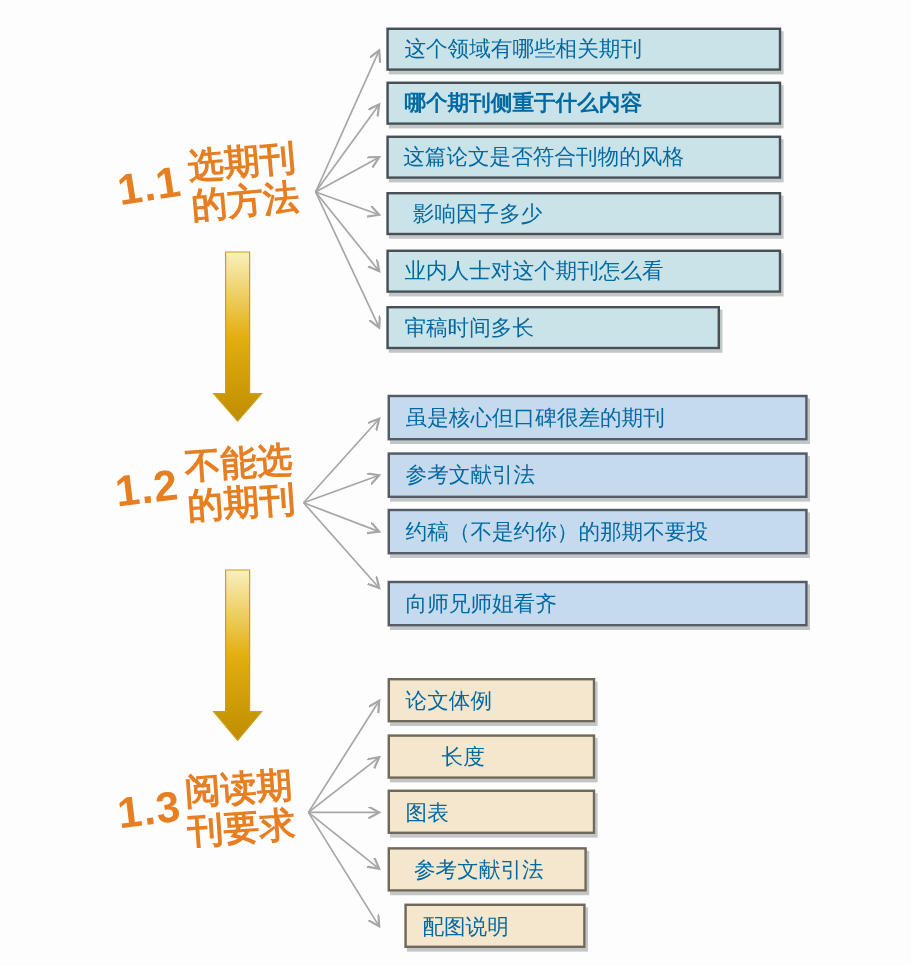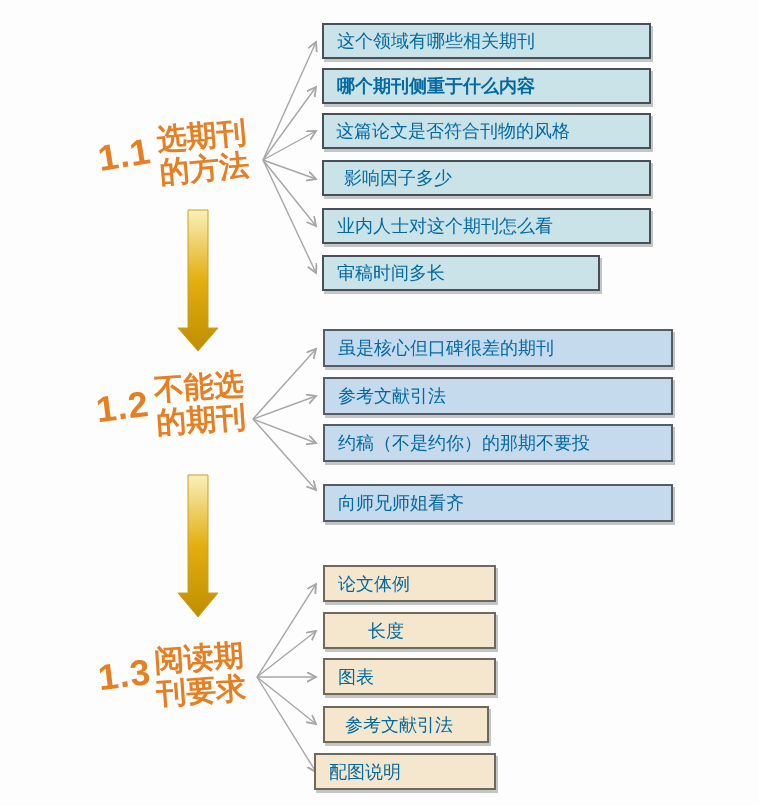--- a/index.html
+++ b/index.html
@@ -123,15 +123,15 @@
   <div class="section-number rot7" style="left:98px;top:654px;">1.3</div>
   <div class="section-title rot4" style="left:155px;top:641px;">
     <div>阅读期</div>
     <div>刊要求</div>
   </div>
 
   <div class="box s3" style="left:323px;top:565px;width:173px;height:37px;">论文体例</div>
   <div class="box s3" style="left:323px;top:612px;width:173px;height:37px;padding-left:43px;">长度</div>
   <div class="box s3" style="left:323px;top:658px;width:173px;height:37px;">图表</div>
   <div class="box s3" style="left:323px;top:706px;width:166px;height:37px;padding-left:20px;">参考文献引法</div>
-  <div class="box s3" style="left:314px;top:753px;width:182px;height:37px;">配图说明</div>
+  <div class="box s3" style="left:337px;top:753px;width:151px;height:37px;">配图说明</div>
 
 </div>
 
 </body></html>

